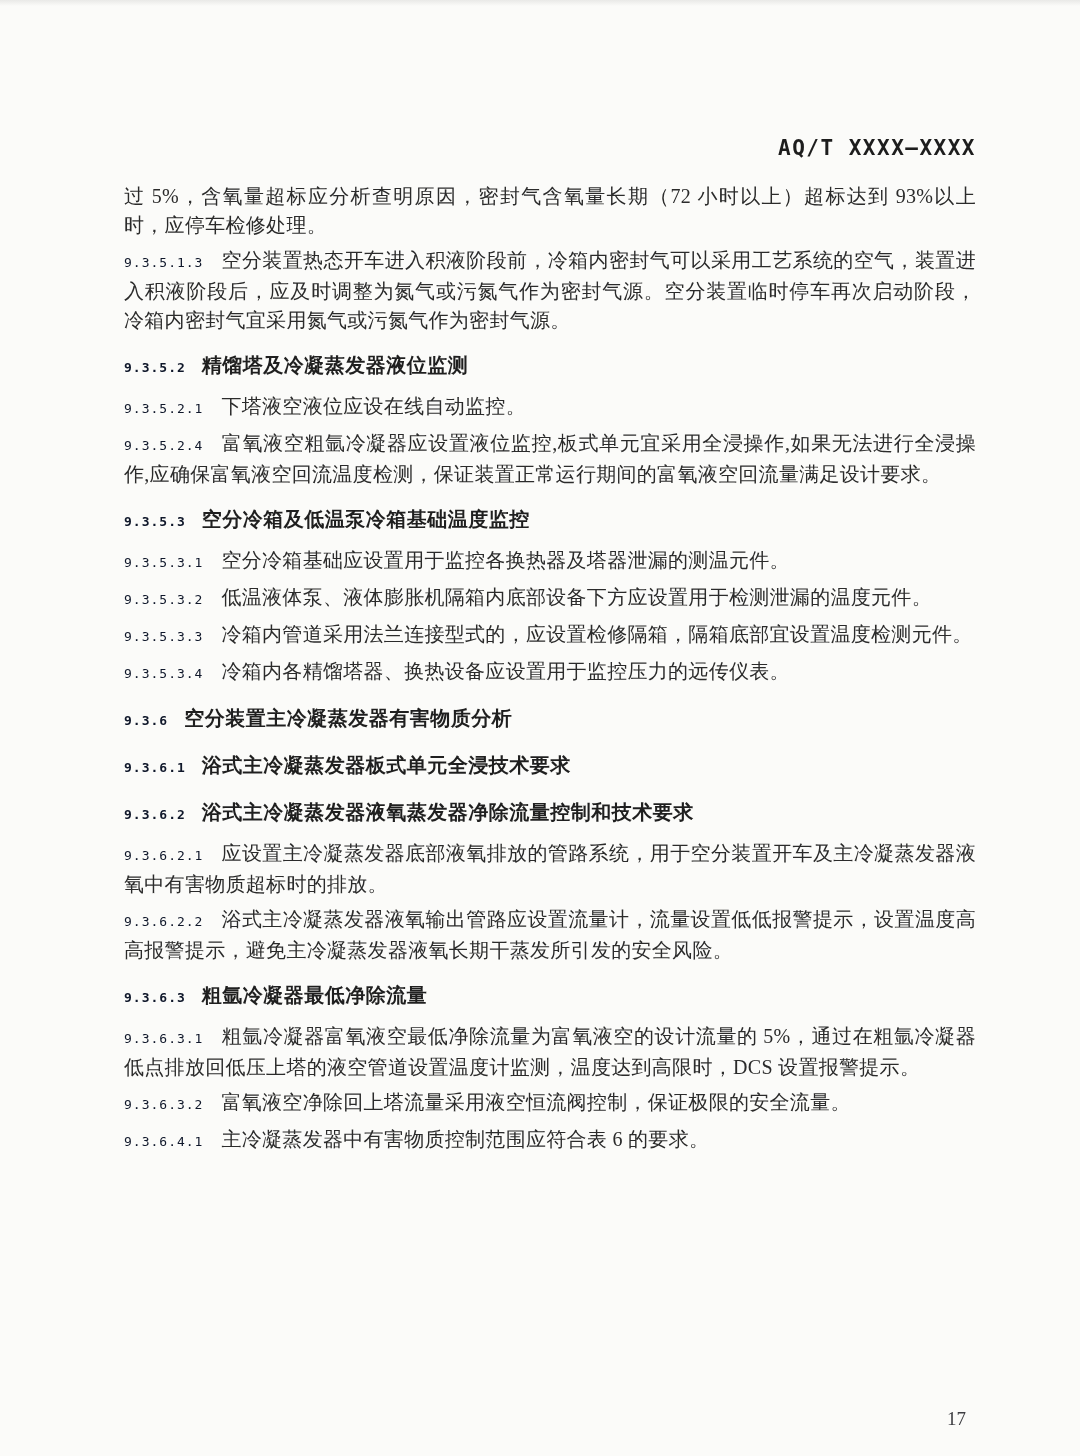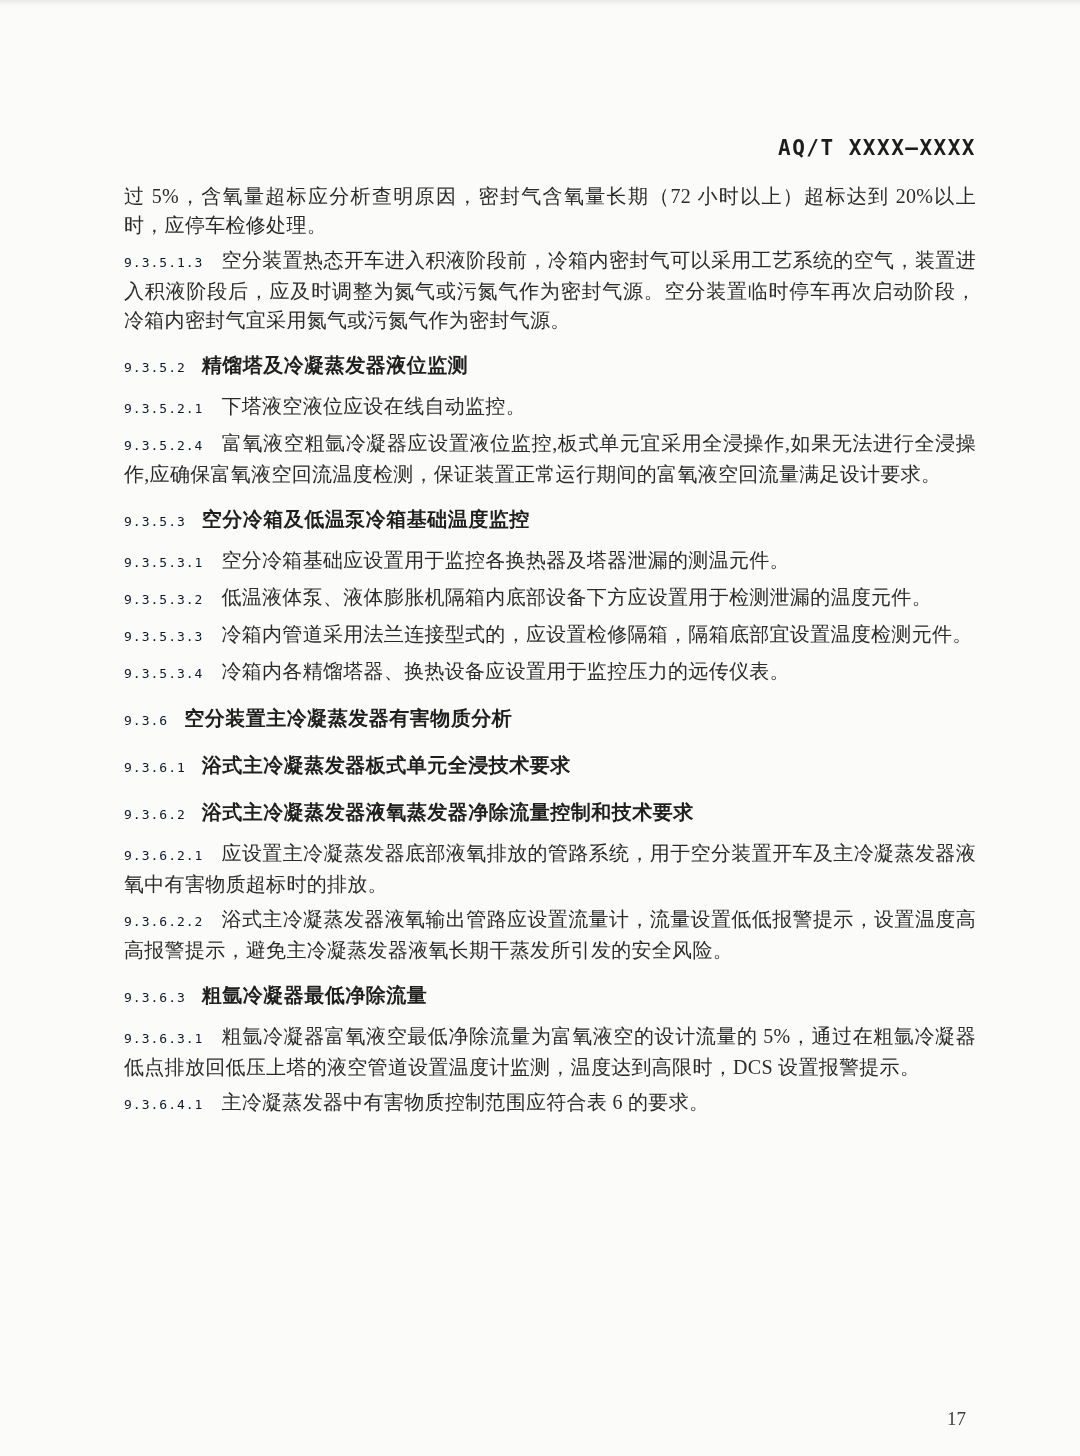--- a/index.html
+++ b/index.html
@@ -56,21 +56,21 @@
     color: #0f172a;
   }
   .para.heading {
     font-family: "DejaVu Sans", "Liberation Sans", sans-serif;
     font-weight: 700;
     margin: 16px 0 10px 0;
     letter-spacing: 0.5px;
     color: #1f1f1f;
   }
   .para.heading .num {
-    font-weight: 400;
+    font-weight: 700;
     margin-right: 16px;
   }
   .para.indent { text-indent: 42px; }
   .footer {
     position: absolute;
     bottom: 26px;
     right: 114px;
     font-family: "Liberation Serif", "DejaVu Serif", serif;
     font-size: 19px;
     color: #3d3d42;
@@ -81,37 +81,38 @@
 <body>
 
 <div class="page">
 
   <div class="header">
     <span>AQ/T XXXX—XXXX</span>
   </div>
 
   <div class="doc-body" id="doc-body">
 
-    <p class="para body">过 5%，含氧量超标应分析查明原因，密封气含氧量长期（72 小时以上）超标达到 20%以上时，应停车检修处理。</p>
+    <p class="para body">过 5%，含氧量超标应分析查明原因，密封气含氧量长期（72 小时以上）超标达到 93%以上时，应停车检修处理。</p>
       <p class="para body"><span class="num">9.3.5.1.3</span>空分装置热态开车进入积液阶段前，冷箱内密封气可以采用工艺系统的空气，装置进入积液阶段后，应及时调整为氮气或污氮气作为密封气源。空分装置临时停车再次启动阶段，冷箱内密封气宜采用氮气或污氮气作为密封气源。</p>
       <p class="para heading"><span class="num">9.3.5.2</span>精馏塔及冷凝蒸发器液位监测</p>
       <p class="para body"><span class="num">9.3.5.2.1</span>下塔液空液位应设在线自动监控。</p>
       <p class="para body"><span class="num">9.3.5.2.4</span>富氧液空粗氩冷凝器应设置液位监控,板式单元宜采用全浸操作,如果无法进行全浸操作,应确保富氧液空回流温度检测，保证装置正常运行期间的富氧液空回流量满足设计要求。</p>
       <p class="para heading"><span class="num">9.3.5.3</span>空分冷箱及低温泵冷箱基础温度监控</p>
       <p class="para body"><span class="num">9.3.5.3.1</span>空分冷箱基础应设置用于监控各换热器及塔器泄漏的测温元件。</p>
       <p class="para body"><span class="num">9.3.5.3.2</span>低温液体泵、液体膨胀机隔箱内底部设备下方应设置用于检测泄漏的温度元件。</p>
       <p class="para body"><span class="num">9.3.5.3.3</span>冷箱内管道采用法兰连接型式的，应设置检修隔箱，隔箱底部宜设置温度检测元件。</p>
       <p class="para body"><span class="num">9.3.5.3.4</span>冷箱内各精馏塔器、换热设备应设置用于监控压力的远传仪表。</p>
       <p class="para heading"><span class="num">9.3.6</span>空分装置主冷凝蒸发器有害物质分析</p>
       <p class="para heading"><span class="num">9.3.6.1</span>浴式主冷凝蒸发器板式单元全浸技术要求</p>
       <p class="para heading"><span class="num">9.3.6.2</span>浴式主冷凝蒸发器液氧蒸发器净除流量控制和技术要求</p>
       <p class="para body"><span class="num">9.3.6.2.1</span>应设置主冷凝蒸发器底部液氧排放的管路系统，用于空分装置开车及主冷凝蒸发器液氧中有害物质超标时的排放。</p>
       <p class="para body"><span class="num">9.3.6.2.2</span>浴式主冷凝蒸发器液氧输出管路应设置流量计，流量设置低低报警提示，设置温度高高报警提示，避免主冷凝蒸发器液氧长期干蒸发所引发的安全风险。</p>
       <p class="para heading"><span class="num">9.3.6.3</span>粗氩冷凝器最低净除流量</p>
       <p class="para body"><span class="num">9.3.6.3.1</span>粗氩冷凝器富氧液空最低净除流量为富氧液空的设计流量的 5%，通过在粗氩冷凝器低点排放回低压上塔的液空管道设置温度计监测，温度达到高限时，DCS 设置报警提示。</p>
+      <p class="para body"><span class="num">9.3.6.3.2</span>富氧液空净除回上塔流量采用液空恒流阀控制，保证极限的安全流量。</p>
       <p class="para body"><span class="num">9.3.6.4.1</span>主冷凝蒸发器中有害物质控制范围应符合表 6 的要求。</p>
   </div>
 
   <div class="footer">
     <span>17</span>
   </div>
 
 </div>
 
 </body></html>

